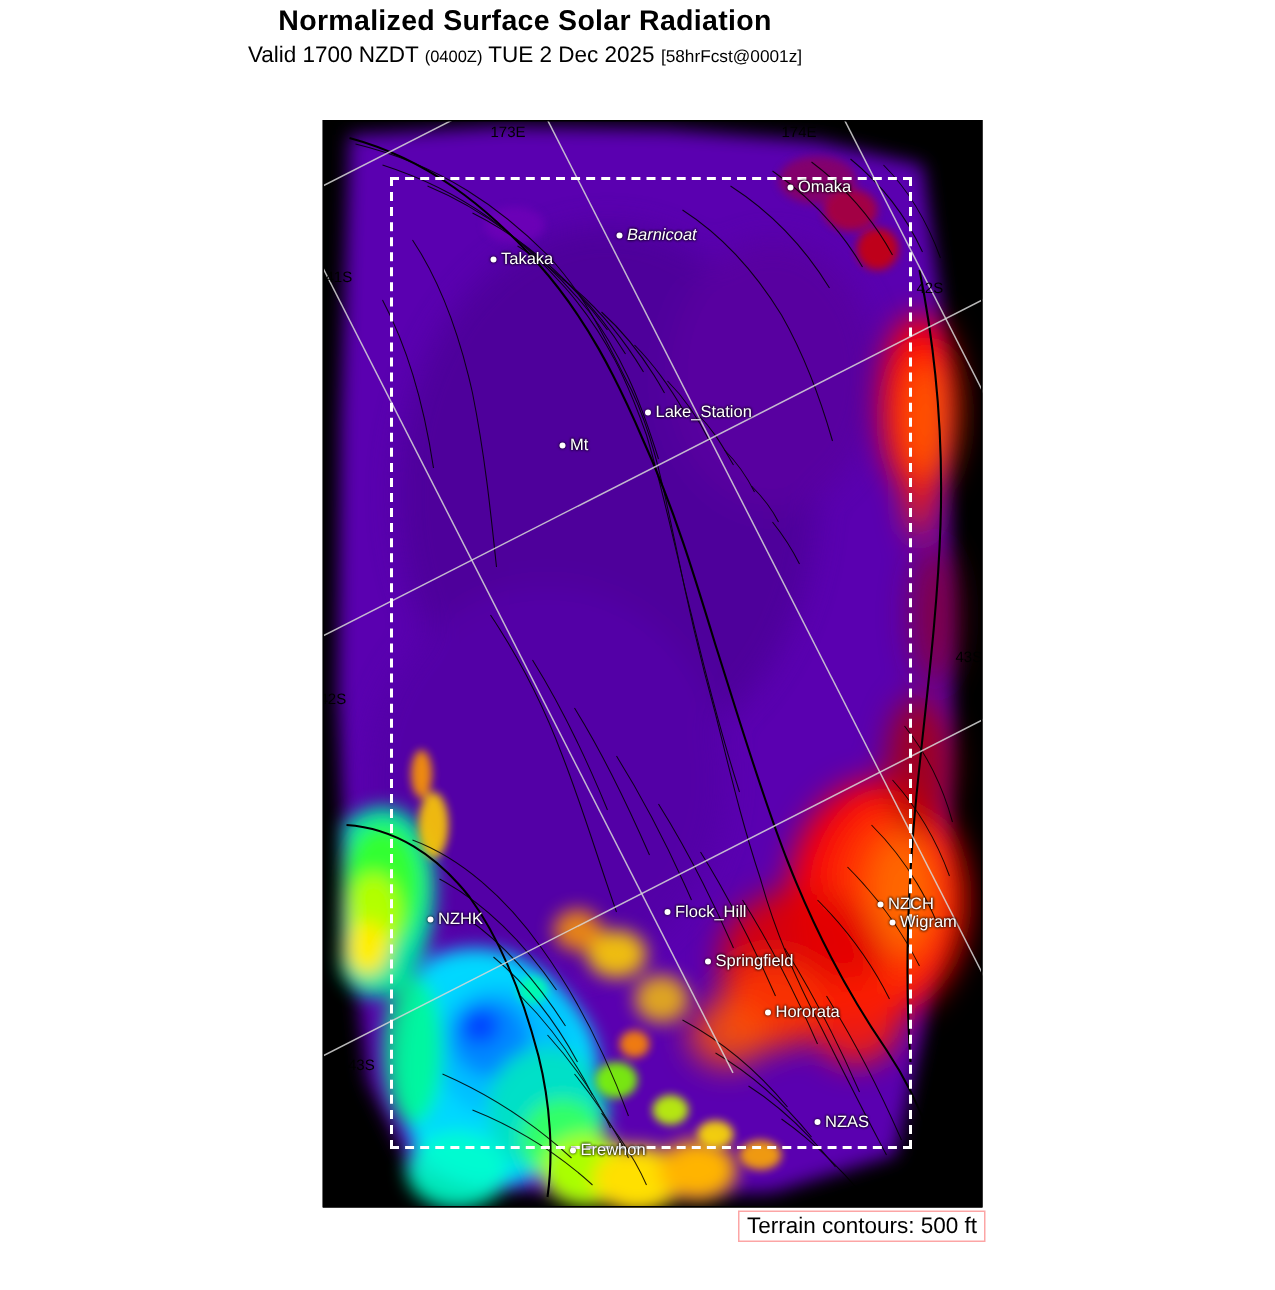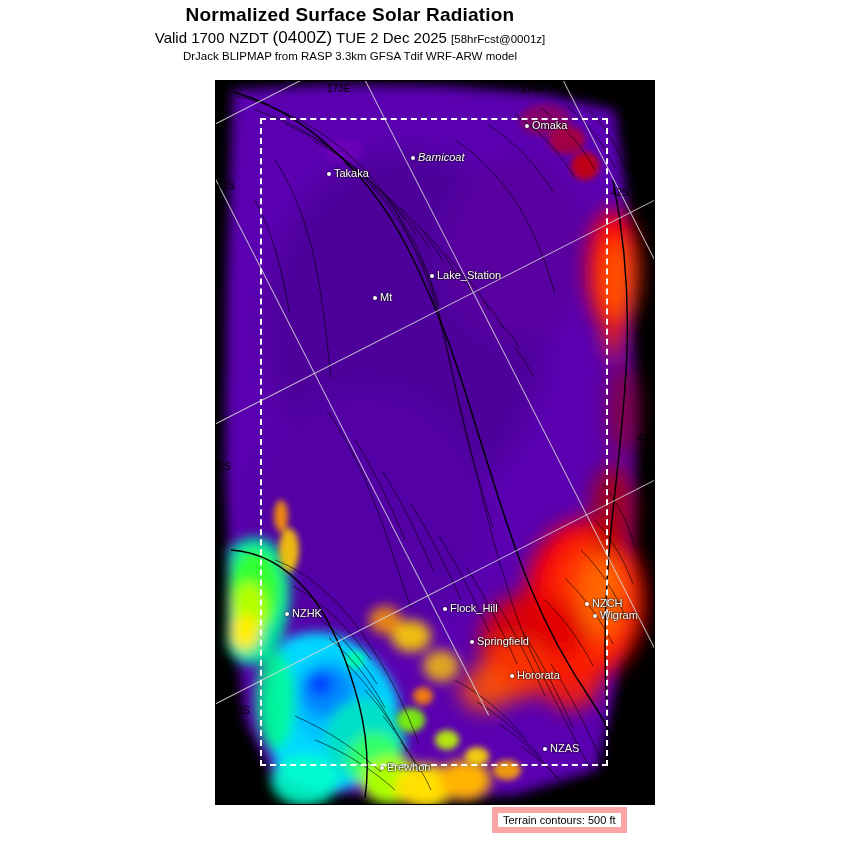--- a/index.html
+++ b/index.html
@@ -1,21 +1,21 @@
 <!DOCTYPE html>
 <html><head>
 <meta charset="utf-8">
 <style>
   html,body{margin:0;padding:0;background:#ffffff;}
   body{width:850px;height:860px;font-family:"Liberation Sans",sans-serif;color:#000;position:relative;overflow:hidden;}
 
   .title-block{position:absolute;top:4px;left:0;width:700px;text-align:center;}
   .title-main{font-size:19px;font-weight:bold;letter-spacing:.2px;}
   .title-sub{font-size:15px;margin-top:2px;}
-  .title-sub .small{font-size:17px;}
+  .title-sub .small{font-size:11px;}
   .title-sub .brk{font-size:11.5px;}
   .title-sub2{font-size:11.5px;margin-top:2px;}
 
   
   .map-wrap{position:absolute;left:215px;top:80px;width:440px;height:725px;overflow:hidden;background:#000;}
   .map-canvas{position:absolute;left:0;top:0;width:440px;height:725px;}
 
   .frame-border{position:absolute;left:215px;top:80px;width:440px;height:725px;border:1px solid #000;box-sizing:border-box;pointer-events:none;}
 
   
@@ -25,37 +25,36 @@
   .grat{position:absolute;background:#d8d8d8;height:1px;width:780px;transform-origin:0 0;opacity:.85;}
 
   
   .place{position:absolute;color:#ffffff;font-size:11px;white-space:nowrap;text-shadow:0 0 2px #000,0 0 2px #000;}
   .place .dot{display:inline-block;width:4px;height:4px;border-radius:50%;background:#ffffff;vertical-align:middle;margin-right:3px;box-shadow:0 0 2px #000;}
 
   
   .gl{position:absolute;font-size:10px;color:#000;background:transparent;}
 
   
-  .contour-note{position:absolute;left:492px;top:807px;border:6px solid #fca5a5;background:#ffffff;font-size:11px;padding:1px 5px;}
+  .contour-note{position:absolute;left:492px;top:807px;border:1px solid #fca5a5;background:#ffffff;font-size:15px;padding:1px 5px;}
 
   
   .cbar-wrap{position:absolute;left:0;top:812px;width:850px;height:48px;}
 </style>
 </head>
 <body>
 
 <div class="title-block">
   <div class="title-main">Normalized Surface Solar Radiation</div>
   <div class="title-sub">
     <span>Valid 1700 NZDT</span>
     <span class="small">(0400Z)</span>
     <span>TUE 2 Dec 2025</span>
     <span class="brk">[58hrFcst@0001z]</span>
   </div>
-  <div class="title-sub2">DrJack BLIPMAP from RASP 3.3km GFSA Tdif WRF-ARW model</div>
 </div>
 
 <div class="map-wrap">
   <svg class="map-canvas" viewBox="0 0 440 725" preserveAspectRatio="none">
     <defs>
       <filter id="blur6">
           <feGaussianBlur stdDeviation="6"></feGaussianBlur>
         </filter>
       <filter id="blur10">
           <feGaussianBlur stdDeviation="10"></feGaussianBlur>

